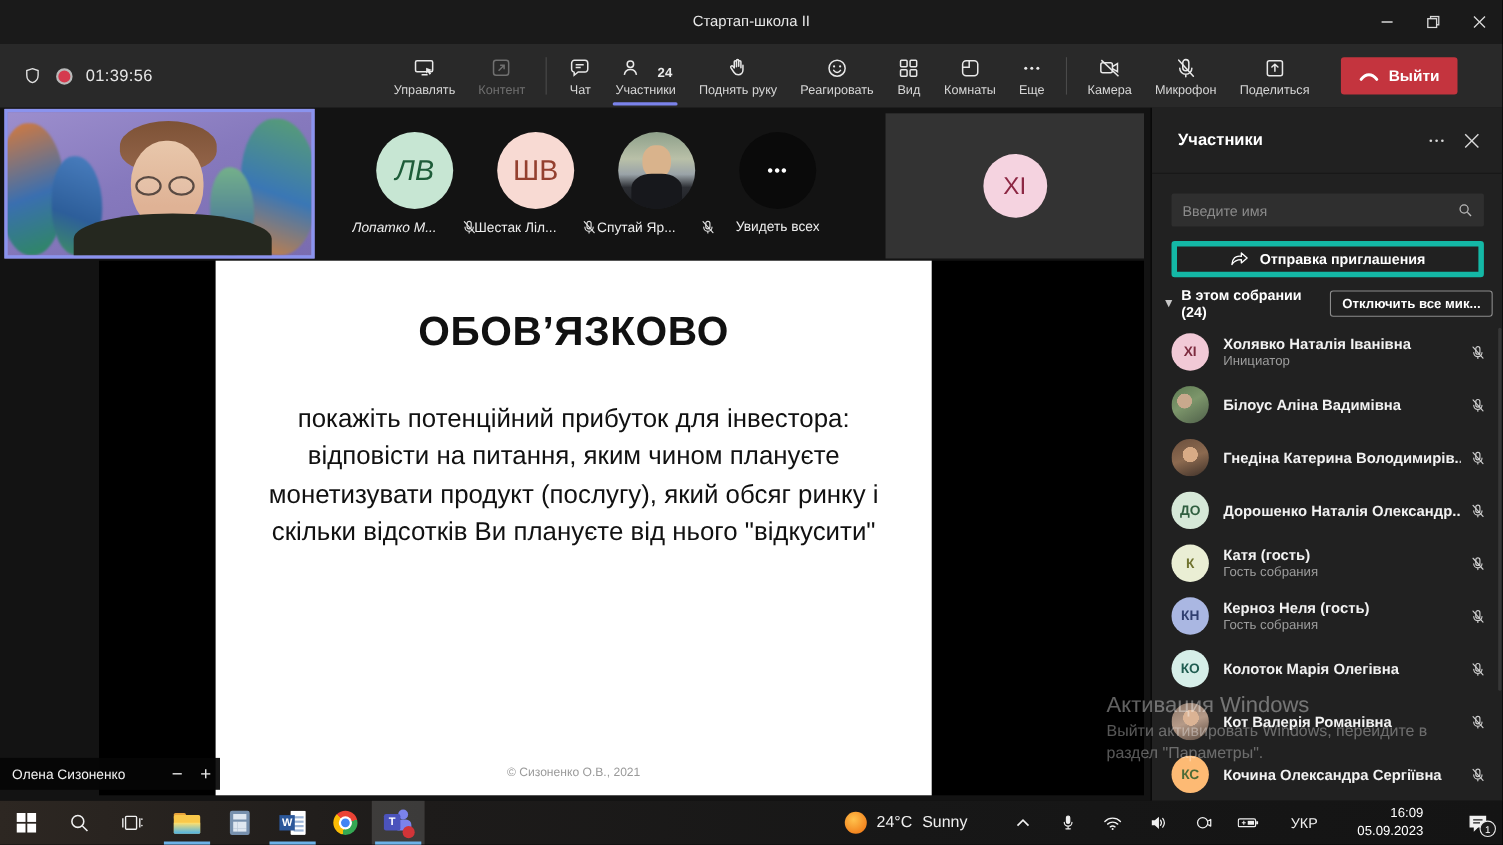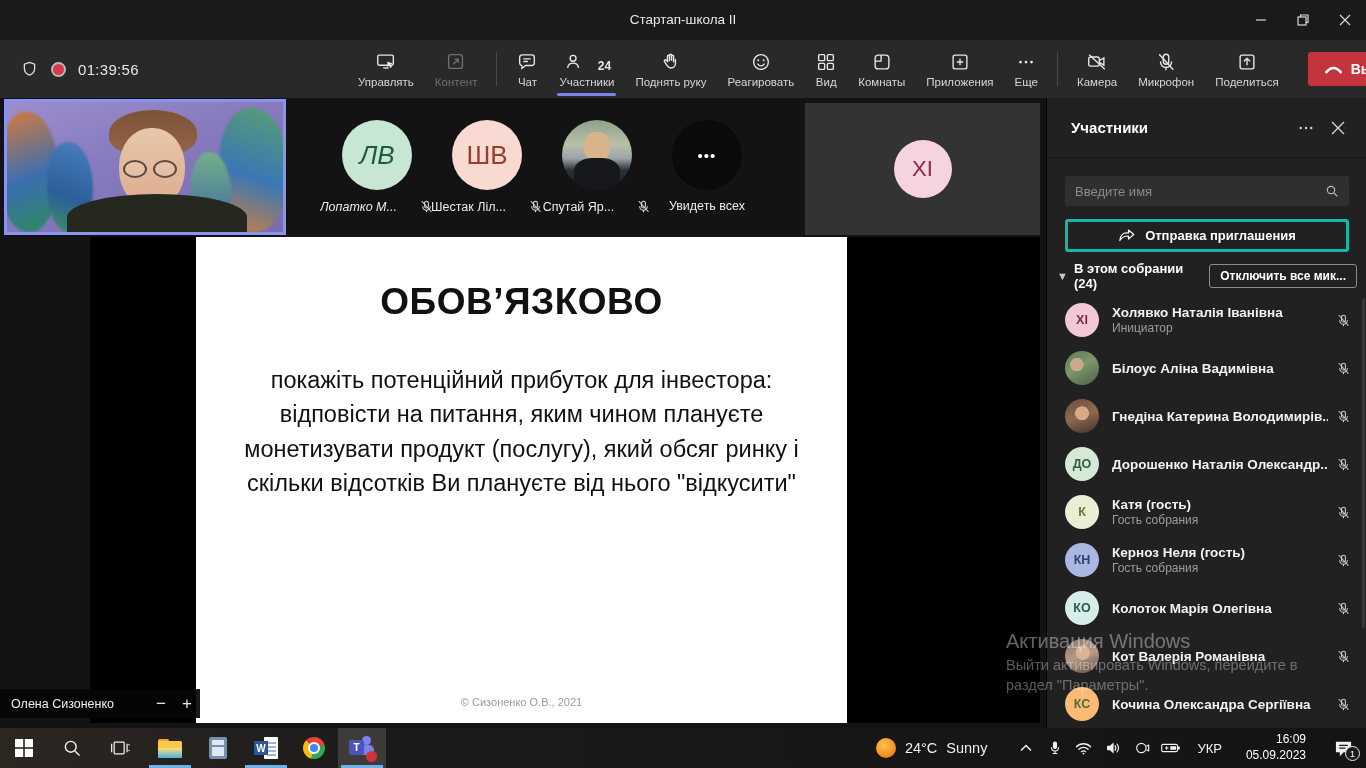--- a/index.html
+++ b/index.html
@@ -75,21 +75,21 @@
   #panel { left:1046px; top:98px; width:320px; height:630px; background:#212121; border-left:1px solid #000; }
   #panel-header { left:0; top:0; width:320px; height:60px; border-bottom:1px solid #171717; }
   #panel-title { left:24px; top:0; line-height:60px; color:#fff; font-size:15px; font-weight:bold; }
   .panel-hicon { top:0; height:60px; display:flex; align-items:center; color:#d8d8d8; }
   #panel-search { left:18px; top:78px; width:284px; height:30px; background:#2f2f2f; border-radius:2px;
     display:flex; align-items:center; }
   #panel-search input { flex:1; background:transparent; border:0; outline:0; color:#cfcfcf; font-size:13px;
     padding:0 10px; font-family:inherit; }
   #panel-search input::placeholder { color:#8b8b8b; }
   #search-icon { padding-right:9px; display:flex; }
-  #invite-btn { left:18px; top:121px; width:284px; height:33px; border:3px solid #14b8a6; border-radius:3px;
+  #invite-btn { left:18px; top:121px; width:284px; height:33px; border:5px solid #14b8a6; border-radius:3px;
     display:flex; align-items:center; justify-content:center; gap:9px; color:#fff; font-size:13px; font-weight:bold; }
   #section-row { left:10px; top:164px; width:300px; height:28px; display:flex; align-items:center; }
   #section-caret { color:#c8c8c8; font-size:11px; margin-right:6px; }
   #section-label { color:#fff; font-size:13px; font-weight:bold; flex:1; }
   #mute-all-btn { border:1px solid #8c8c8c; border-radius:3px; color:#fff; font-size:12px; font-weight:bold;
     padding:4px 10px; white-space:nowrap; }
   #member-list { left:0; top:198px; width:320px; }
   .member { height:48px; display:flex; align-items:center; padding:0 16px 0 18px; }
   .m-avatar { width:34px; height:34px; border-radius:50%; flex:none; display:flex; align-items:center;
     justify-content:center; font-size:12.5px; font-weight:bold; overflow:hidden; position:relative; }
@@ -109,21 +109,21 @@
   #watermark { left:1006px; top:630px; width:350px; color:rgba(255,255,255,.38); pointer-events:none; z-index:40; }
   #wm1 { font-size:20px; }
   #wm2,#wm3 { font-size:14.5px; margin-top:4px; color:rgba(255,255,255,.34); }
 
   
   #taskbar { left:0; top:728px; width:1366px; height:40px;
     background:linear-gradient(90deg,#2d2722 0%,#1d1b1a 28%,#171717 60%,#141414 100%); }
   .tk-cell { top:0; height:40px; width:48px; display:flex; align-items:center; justify-content:center; position:absolute; }
   .tk-cell.open::after { content:""; position:absolute; left:3px; right:3px; bottom:0; height:3px; background:#6cb2e8; }
   .tk-cell.focus { background:rgba(255,255,255,.14); }
-  #tk-right { top:0; right:0; height:40px; display:flex; align-items:center; position:absolute; gap:4px; }
+  #tk-right { top:0; right:0; height:40px; display:flex; align-items:center; position:absolute; gap:16px; }
   #weather { display:flex; align-items:center; gap:9px; color:#f0f0f0; font-size:14.5px; padding-right:22px; }
   #sun { width:20px; height:20px; border-radius:50%; background:radial-gradient(circle at 40% 35%,#ffc24d,#f2821d 75%); }
   .tray-ic { display:flex; align-items:center; justify-content:center; width:25px; height:40px; }
   #lang { color:#f0f0f0; font-size:13px; padding:0 10px; }
   #clock { color:#fff; font-size:12px; text-align:right; line-height:1.3; padding:0 10px; }
   #notif { position:relative; width:46px; height:40px; display:flex; align-items:center; justify-content:center; }
   #notif-badge { position:absolute; right:6px; bottom:7px; width:15px; height:15px; border-radius:50%;
     background:#1b1b1b; border:1.5px solid #e8e8e8; color:#fff; font-size:9px; display:flex; align-items:center; justify-content:center; }
 
   
@@ -249,27 +249,20 @@
         <span>Вид</span>
       </div>
       <div class="tb-btn">
         <svg width="22" height="22" viewBox="0 0 24 24" fill="none" stroke="#e8e8e8" stroke-width="1.5">
           <rect x="4.5" y="4.5" width="15" height="15" rx="3.5"></rect>
             <path d="M11 4.5V11H4.5"></path>
           </svg>
         <span>Комнаты</span>
       </div>
       <div class="tb-btn">
-        <svg width="22" height="22" viewBox="0 0 24 24" fill="none" stroke="#e8e8e8" stroke-width="1.5">
-          <rect x="4.5" y="4.5" width="15" height="15" rx="2"></rect>
-            <path d="M12 8.5v7M8.5 12h7"></path>
-          </svg>
-        <span>Приложения</span>
-      </div>
-      <div class="tb-btn">
         <svg width="22" height="22" viewBox="0 0 24 24" fill="#e8e8e8">
           <circle cx="6" cy="12" r="1.5"></circle>
             <circle cx="12" cy="12" r="1.5"></circle>
             <circle cx="18" cy="12" r="1.5"></circle>
           </svg>
         <span>Еще</span>
       </div>
       <div class="tb-div"></div>
       <div class="tb-btn">
         <svg width="22" height="22" viewBox="0 0 24 24" fill="none" stroke="#e8e8e8" stroke-width="1.5">

